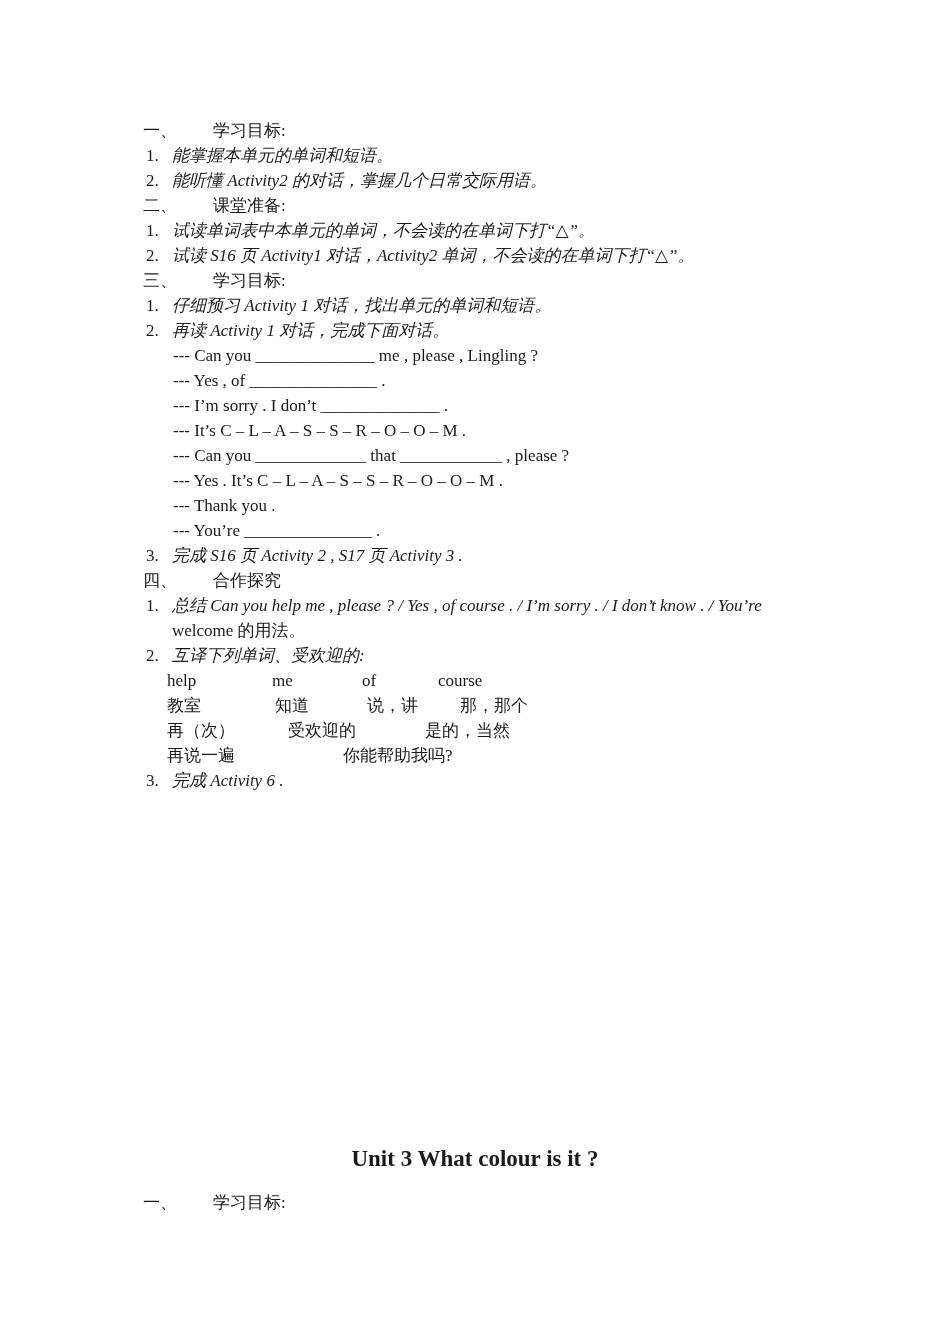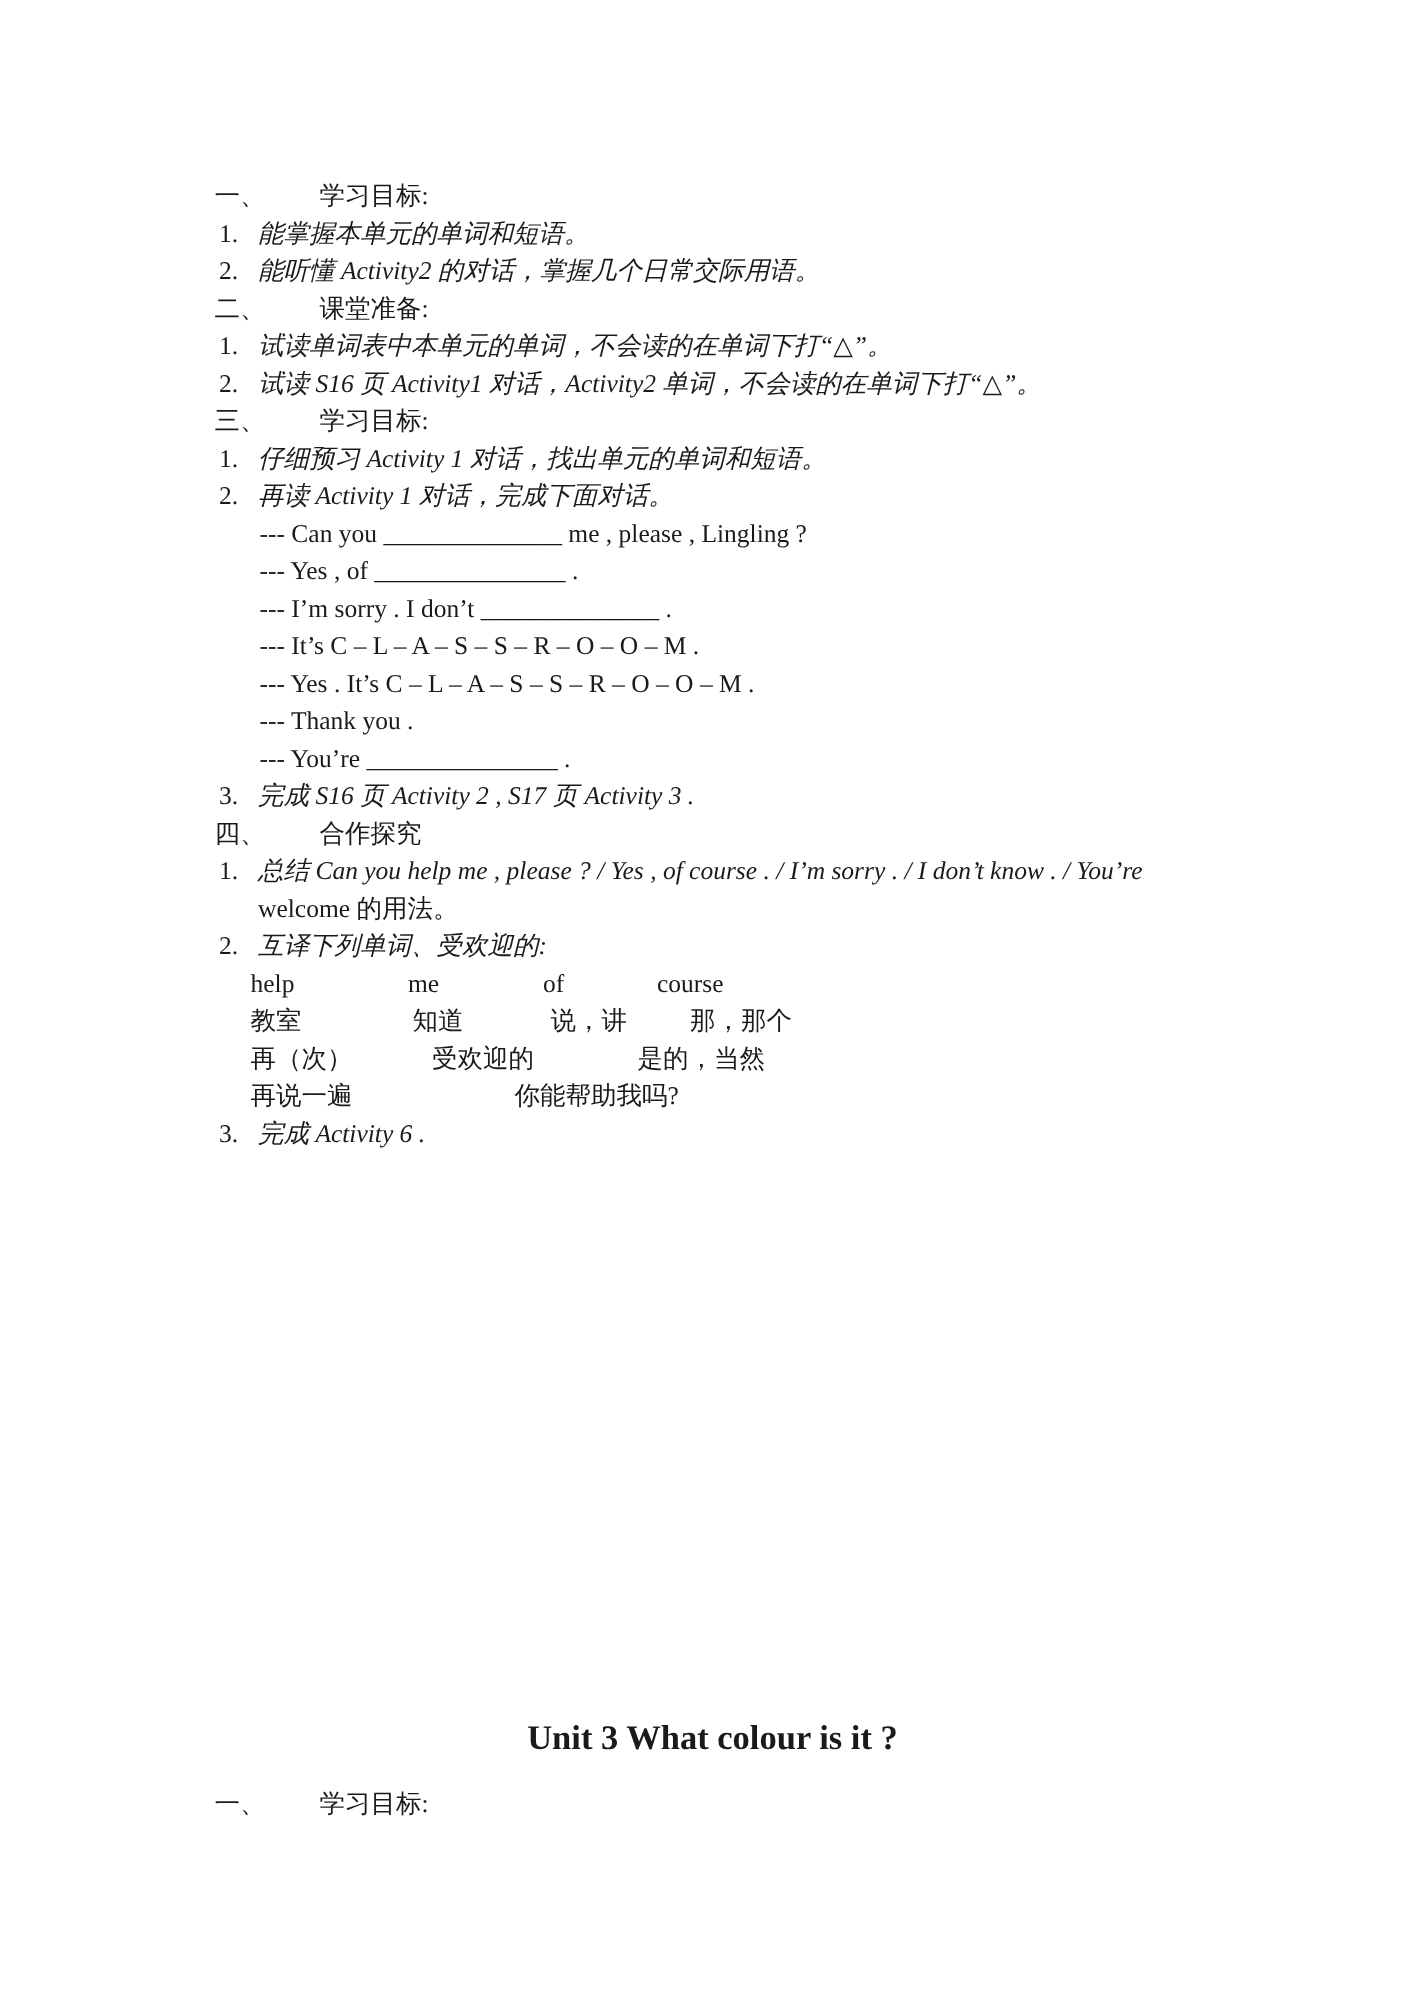--- a/index.html
+++ b/index.html
@@ -105,20 +105,23 @@
     <div class="line">
       <span class="dialog-text">--- Yes , of _______________ .</span>
     </div>
     <div class="line">
       <span class="dialog-text">--- I’m sorry . I don’t ______________ .</span>
     </div>
     <div class="line">
       <span class="dialog-text">--- It’s C – L – A – S – S – R – O – O – M .</span>
     </div>
     <div class="line">
+      <span class="dialog-text">--- Can you _____________ that ____________ , please ?</span>
+    </div>
+    <div class="line">
       <span class="dialog-text">--- Yes . It’s C – L – A – S – S – R – O – O – M .</span>
     </div>
     <div class="line">
       <span class="dialog-text">--- Thank you .</span>
     </div>
     <div class="line">
       <span class="dialog-text">--- You’re _______________ .</span>
     </div>
 
     <div class="line">

